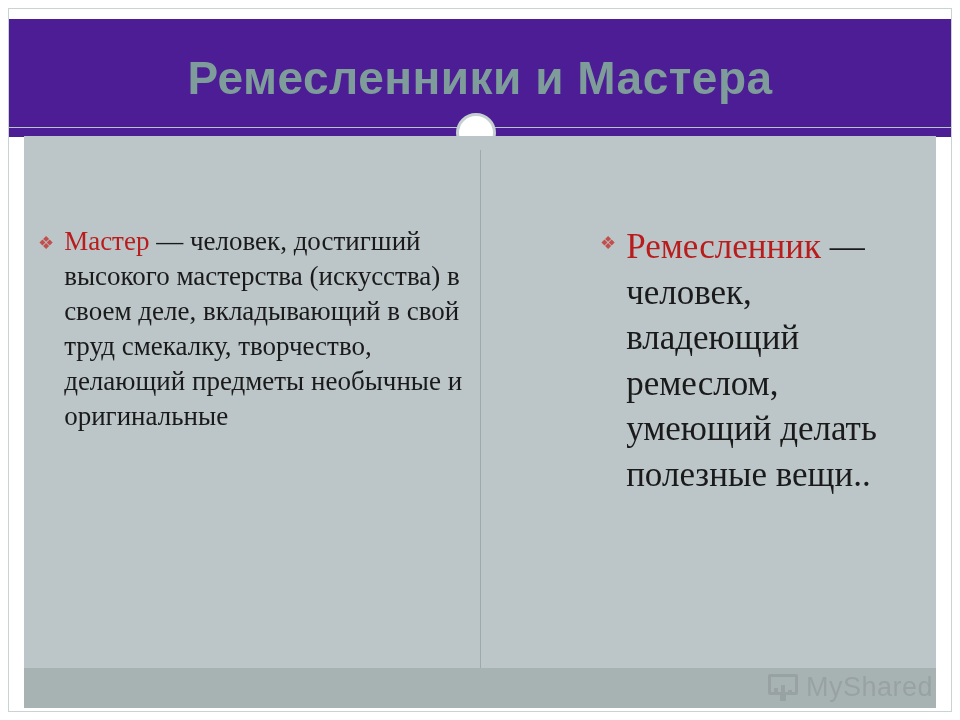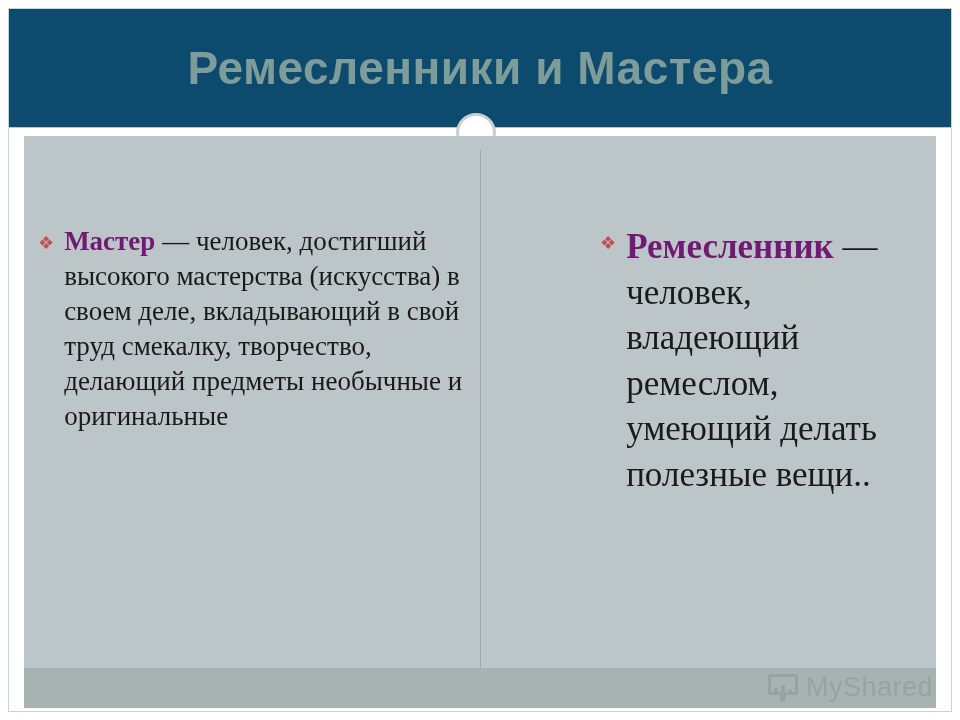--- a/index.html
+++ b/index.html
@@ -30,24 +30,24 @@
     right: 8px;
     bottom: 8px;
     border: 1px solid #c9d3d3;
     box-sizing: border-box;
   }
 
   
   .title-area {
     position: absolute;
     left: 9px;
-    top: 9px;
+    top: 19px;
     width: 942px;
     height: 118px;
-    background: #0c4a6e;
+    background: #4c1d95;
     display: flex;
     align-items: center;
     justify-content: center;
     box-sizing: border-box;
   }
   .slide-title {
     font-size: 46px;
     font-weight: bold;
     color: #7e9c99;
     letter-spacing: 0.5px;
@@ -135,22 +135,22 @@
     margin-top: 10px;
     flex: 0 0 auto;
   }
   .bullet-text {
     font-size: 27px;
     line-height: 1.30;
     color: #1a1a1a;
     font-family: "Liberation Serif", serif;
   }
   .term {
-    font-weight: bold;
-    color: #701a75;
+    font-weight: normal;
+    color: #b91c1c;
   }
   .col-right .bullet-text {
     font-size: 35px;
   }
 
   
   .watermark {
     position: absolute;
     left: 768px;
     top: 672px;

